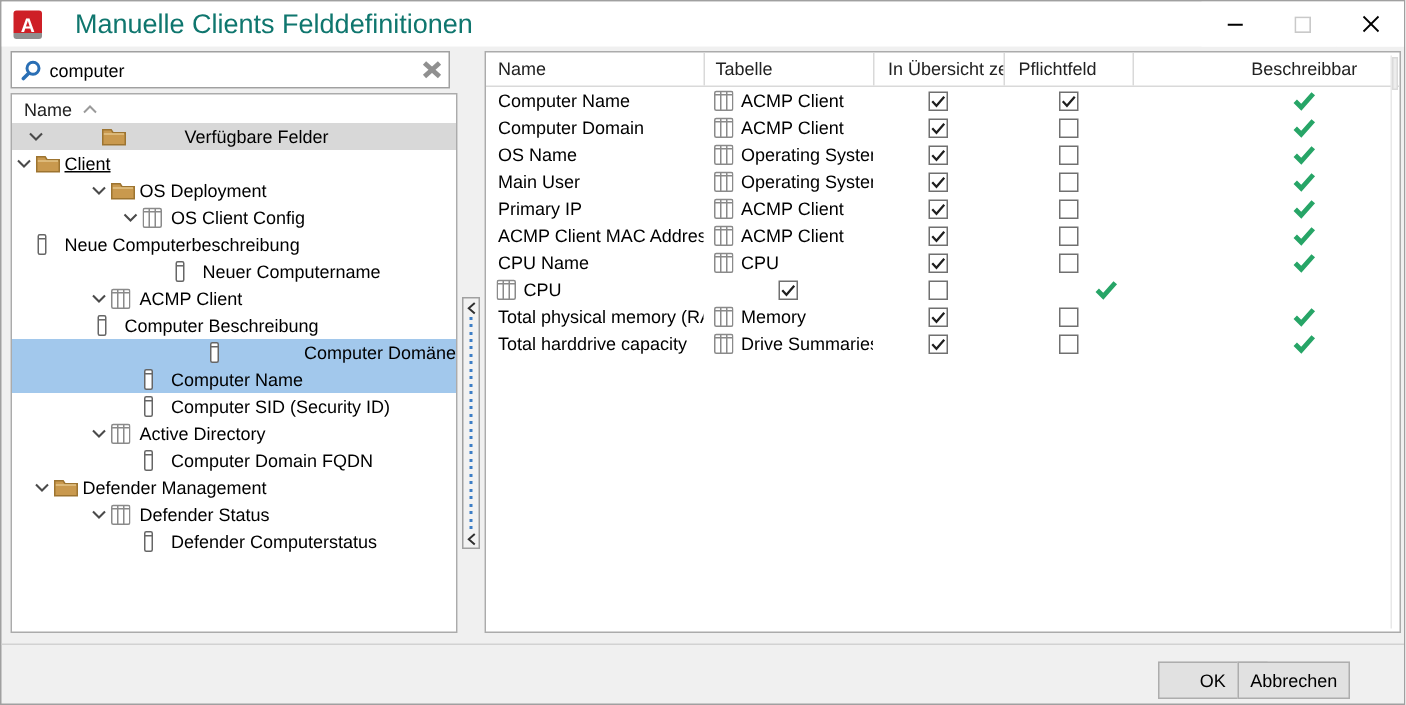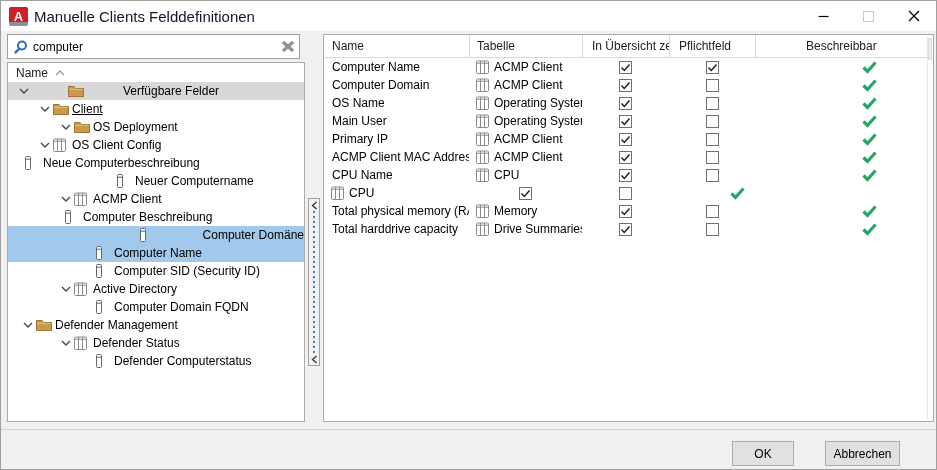--- a/index.html
+++ b/index.html
@@ -6,21 +6,21 @@
   html,body { width:937px; height:470px; }
   body { font-family:"Liberation Sans", sans-serif; font-size:12px; color:#000; background:#fff; }
 
   .window { position:relative; width:937px; height:470px; background:#f0f0f0; border:1px solid #a0a0a0; overflow:hidden; }
 
   
   .titlebar { position:absolute; left:0; top:0; width:100%; height:30px; background:#fff; display:flex; align-items:center; }
   .app-icon { width:19px; height:19px; margin-left:8px; border-radius:2px;
               background:linear-gradient(#ce1f26 0 78%, #8f8f8f 78% 100%);
               color:#fff; font-weight:bold; font-size:13px; display:flex; align-items:center; justify-content:center; }
-  .title { margin-left:6px; font-size:15px; color:#0f172a; }
+  .title { margin-left:22px; font-size:18px; color:#0f766e; }
   .win-controls { margin-left:auto; display:flex; height:100%; }
   .win-btn { width:45px; height:100%; display:flex; align-items:center; justify-content:center; background:#fff; border:none; cursor:default; }
 
   
   .search-box { position:absolute; left:6px; top:33px; width:293px; height:25px; background:#fff; border:1px solid #a0a0a0; display:flex; align-items:center; }
   .search-box .mag { margin:0 5px 0 6px; display:flex; }
   .search-input { flex:1; border:none; outline:none; font:12px "Liberation Sans",sans-serif; background:transparent; height:100%; }
   .clear-btn { border:none; background:transparent; margin-right:4px; display:flex; align-items:center; cursor:default; }
 
   
@@ -41,35 +41,35 @@
   .dotline { flex:1; width:2px; background:repeating-linear-gradient(to bottom, #3d7ec6 0 2px, transparent 2px 5px); }
 
   
   .table-panel { position:absolute; left:322px; top:33px; width:611px; height:388px; background:#fff; border:1px solid #ababab; overflow:hidden; }
   .thead, .trow { display:grid; grid-template-columns:145px 113px 87px 86px 1fr; }
   .thead { height:23px; border-bottom:1px solid #d9d9d9; }
   .th { display:flex; align-items:center; padding-left:8px; color:#222; border-left:1px solid #d9d9d9; overflow:hidden; white-space:nowrap; }
   .th:first-child { border-left:none; }
   .th.tab-col { padding-left:7px; }
   .th.center-col { padding-left:9px; }
-  .th.besch-col { padding-left:50px; }
+  .th.besch-col { padding-left:50px; justify-content:center; }
   .trow { height:18px; }
   .cell { display:flex; align-items:center; padding-left:8px; white-space:nowrap; overflow:hidden; }
   .cell.tab { padding-left:7px; }
   .cell.chk { justify-content:center; padding-left:0; }
   .cell.besch { justify-content:center; padding-left:50px; }
   .grid-icon { display:flex; margin-right:5px; }
   .checkbox { width:13px; height:13px; background:#fff; border:1px solid #707070; display:flex; align-items:center; justify-content:center; }
   .vscroll-line { position:absolute; right:5px; top:2px; bottom:2px; border-left:1px solid #e8e8e8; }
   .vscroll-thumb { position:absolute; right:1px; top:3px; width:4px; height:22px; background:#ededed; border:1px solid #dadada; }
 
   
   .footer-sep { position:absolute; left:0; top:428px; width:100%; height:1px; background:#d2d2d2; }
   .btn { position:absolute; top:440px; height:25px; background:#e1e1e1; border:1px solid #adadad; font:12px "Liberation Sans",sans-serif; color:#000; }
-  .btn-ok { left:731px; width:62px; }
+  .btn-ok { left:771px; width:73px; }
   .btn-cancel { left:824px; width:75px; }
 
   svg { display:block; }
 </style>
 </head>
 <body>
 
 <div class="window">
 
   <div class="titlebar">
@@ -136,21 +136,21 @@
             </svg>
           </span>
     <span class="ticon">
             <svg width="16" height="13" viewBox="0 0 16 13">
               <path d="M0.5 1.5 h5.6 l1.3 2 h8.1 v8 h-15 z" fill="#c9994e" stroke="#9d7430" stroke-width="1"></path>
               <path d="M1.2 4.3 h13.5" stroke="#e3c488" stroke-width="1"></path>
             </svg>
           </span>
     <span class="tlabel">Verfügbare Felder</span>
   </div>
-        <div class="tree-row" style="padding-left: 29px; text-decoration: underline;">
+        <div class="tree-row" style=" text-decoration: underline;">
     <span class="chev">
             <svg width="10" height="10" viewBox="0 0 10 10">
               <polyline points="1,3 5,7 9,3" fill="none" stroke="#4a4a4a" stroke-width="1.4"></polyline>
             </svg>
           </span>
     <span class="ticon">
             <svg width="16" height="13" viewBox="0 0 16 13">
               <path d="M0.5 1.5 h5.6 l1.3 2 h8.1 v8 h-15 z" fill="#c9994e" stroke="#9d7430" stroke-width="1"></path>
               <path d="M1.2 4.3 h13.5" stroke="#e3c488" stroke-width="1"></path>
             </svg>
@@ -164,21 +164,21 @@
             </svg>
           </span>
     <span class="ticon">
             <svg width="16" height="13" viewBox="0 0 16 13">
               <path d="M0.5 1.5 h5.6 l1.3 2 h8.1 v8 h-15 z" fill="#c9994e" stroke="#9d7430" stroke-width="1"></path>
               <path d="M1.2 4.3 h13.5" stroke="#e3c488" stroke-width="1"></path>
             </svg>
           </span>
     <span class="tlabel">OS Deployment</span>
   </div>
-        <div class="tree-row" style="padding-left: 29px;">
+        <div class="tree-row" style="padding-left: 71px;">
     <span class="chev">
             <svg width="10" height="10" viewBox="0 0 10 10">
               <polyline points="1,3 5,7 9,3" fill="none" stroke="#4a4a4a" stroke-width="1.4"></polyline>
             </svg>
           </span>
     <span class="ticon">
             <svg width="13" height="14" viewBox="0 0 13 14">
               <rect x="0.5" y="1" width="12" height="12.5" rx="1" fill="#fff" stroke="#8a8a8a" stroke-width="1"></rect>
               <line x1="4.5" y1="1" x2="4.5" y2="13.5" stroke="#8a8a8a"></line>
               <line x1="8.5" y1="1" x2="8.5" y2="13.5" stroke="#8a8a8a"></line>

